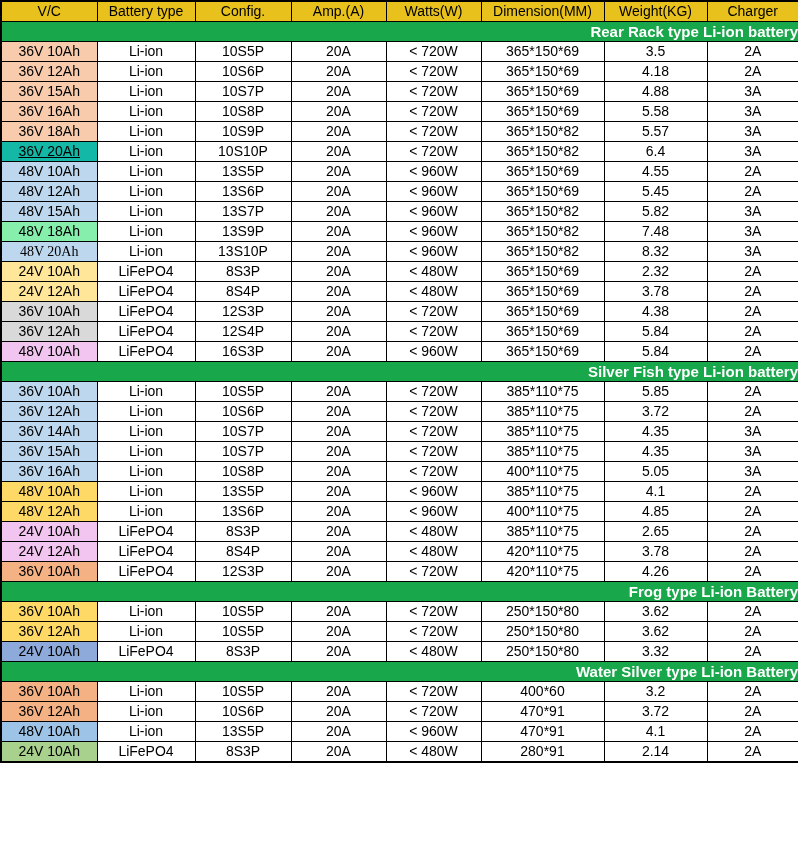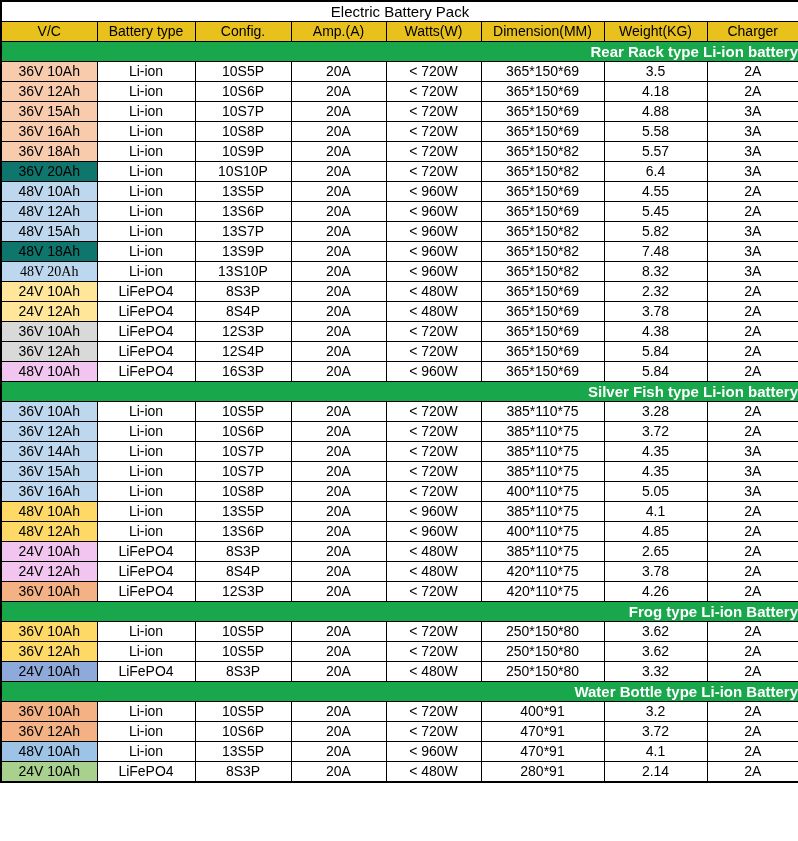--- a/index.html
+++ b/index.html
@@ -54,23 +54,20 @@
     <col style="width:98px">
     <col style="width:96px">
     <col style="width:95px">
     <col style="width:95px">
     <col style="width:123px">
     <col style="width:103px">
     <col style="width:92px">
   </colgroup>
   <thead>
     <tr>
-      <td class="title-cell" colspan="8">Electric Battery Pack</td>
-    </tr>
-    <tr>
         <th>V/C</th>
         <th>Battery type</th>
         <th>Config.</th>
         <th>Amp.(A)</th>
         <th>Watts(W)</th>
         <th>Dimension(MM)</th>
         <th>Weight(KG)</th>
         <th>Charger</th>
       </tr>
   </thead>
@@ -122,21 +119,21 @@
         <td style="background: rgb(248, 203, 173);">36V 18Ah</td>
         <td>Li-ion</td>
         <td>10S9P</td>
         <td>20A</td>
         <td>&lt; 720W</td>
         <td>365*150*82</td>
         <td>5.57</td>
         <td>3A</td>
       </tr>
       <tr>
-        <td style="background: #0f766e;">36V 20Ah</td>
+        <td style="background: #14b8a6; text-decoration: underline;">36V 20Ah</td>
         <td>Li-ion</td>
         <td>10S10P</td>
         <td>20A</td>
         <td>&lt; 720W</td>
         <td>365*150*82</td>
         <td>6.4</td>
         <td>3A</td>
       </tr>
       <tr>
         <td style="background: rgb(189, 215, 238);">48V 10Ah</td>
@@ -162,21 +159,21 @@
         <td style="background: rgb(189, 215, 238);">48V 15Ah</td>
         <td>Li-ion</td>
         <td>13S7P</td>
         <td>20A</td>
         <td>&lt; 960W</td>
         <td>365*150*82</td>
         <td>5.82</td>
         <td>3A</td>
       </tr>
       <tr>
-        <td style="background: #0f766e;">48V 18Ah</td>
+        <td style="background: #86efac;">48V 18Ah</td>
         <td>Li-ion</td>
         <td>13S9P</td>
         <td>20A</td>
         <td>&lt; 960W</td>
         <td>365*150*82</td>
         <td>7.48</td>
         <td>3A</td>
       </tr>
       <tr>
         <td style="background: rgb(189, 215, 238); font-family: Liberation Serif, serif;">48V 20Ah</td>
@@ -241,21 +238,21 @@
       <tr>
         <td colspan="8" class="section-cell">Silver Fish type Li-ion battery</td>
       </tr>
       <tr>
         <td style="background: rgb(189, 215, 238);">36V 10Ah</td>
         <td>Li-ion</td>
         <td>10S5P</td>
         <td>20A</td>
         <td>&lt; 720W</td>
         <td>385*110*75</td>
-        <td>3.28</td>
+        <td>5.85</td>
         <td>2A</td>
       </tr>
       <tr>
         <td style="background: rgb(189, 215, 238);">36V 12Ah</td>
         <td>Li-ion</td>
         <td>10S6P</td>
         <td>20A</td>
         <td>&lt; 720W</td>
         <td>385*110*75</td>
         <td>3.72</td>
@@ -368,29 +365,29 @@
         <td style="background: rgb(142, 170, 219);">24V 10Ah</td>
         <td>LiFePO4</td>
         <td>8S3P</td>
         <td>20A</td>
         <td>&lt; 480W</td>
         <td>250*150*80</td>
         <td>3.32</td>
         <td>2A</td>
       </tr>
       <tr>
-        <td colspan="8" class="section-cell">Water Bottle type Li-ion Battery</td>
+        <td colspan="8" class="section-cell">Water Silver type Li-ion Battery</td>
       </tr>
       <tr>
         <td style="background: rgb(244, 177, 131);">36V 10Ah</td>
         <td>Li-ion</td>
         <td>10S5P</td>
         <td>20A</td>
         <td>&lt; 720W</td>
-        <td>400*91</td>
+        <td>400*60</td>
         <td>3.2</td>
         <td>2A</td>
       </tr>
       <tr>
         <td style="background: rgb(244, 177, 131);">36V 12Ah</td>
         <td>Li-ion</td>
         <td>10S6P</td>
         <td>20A</td>
         <td>&lt; 720W</td>
         <td>470*91</td>

